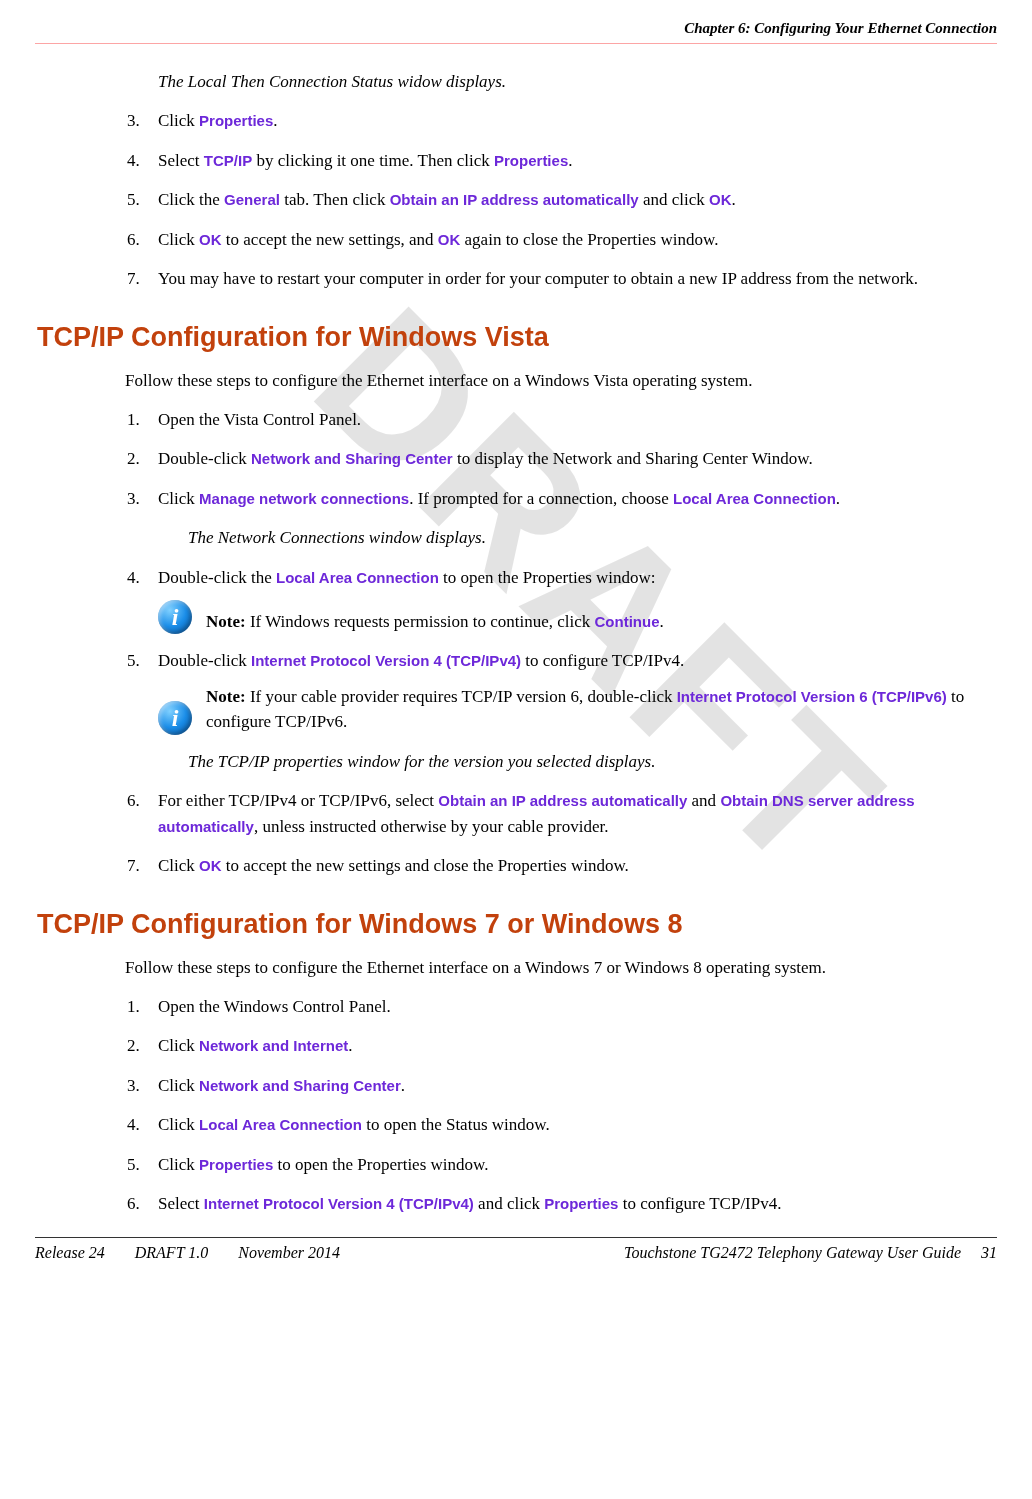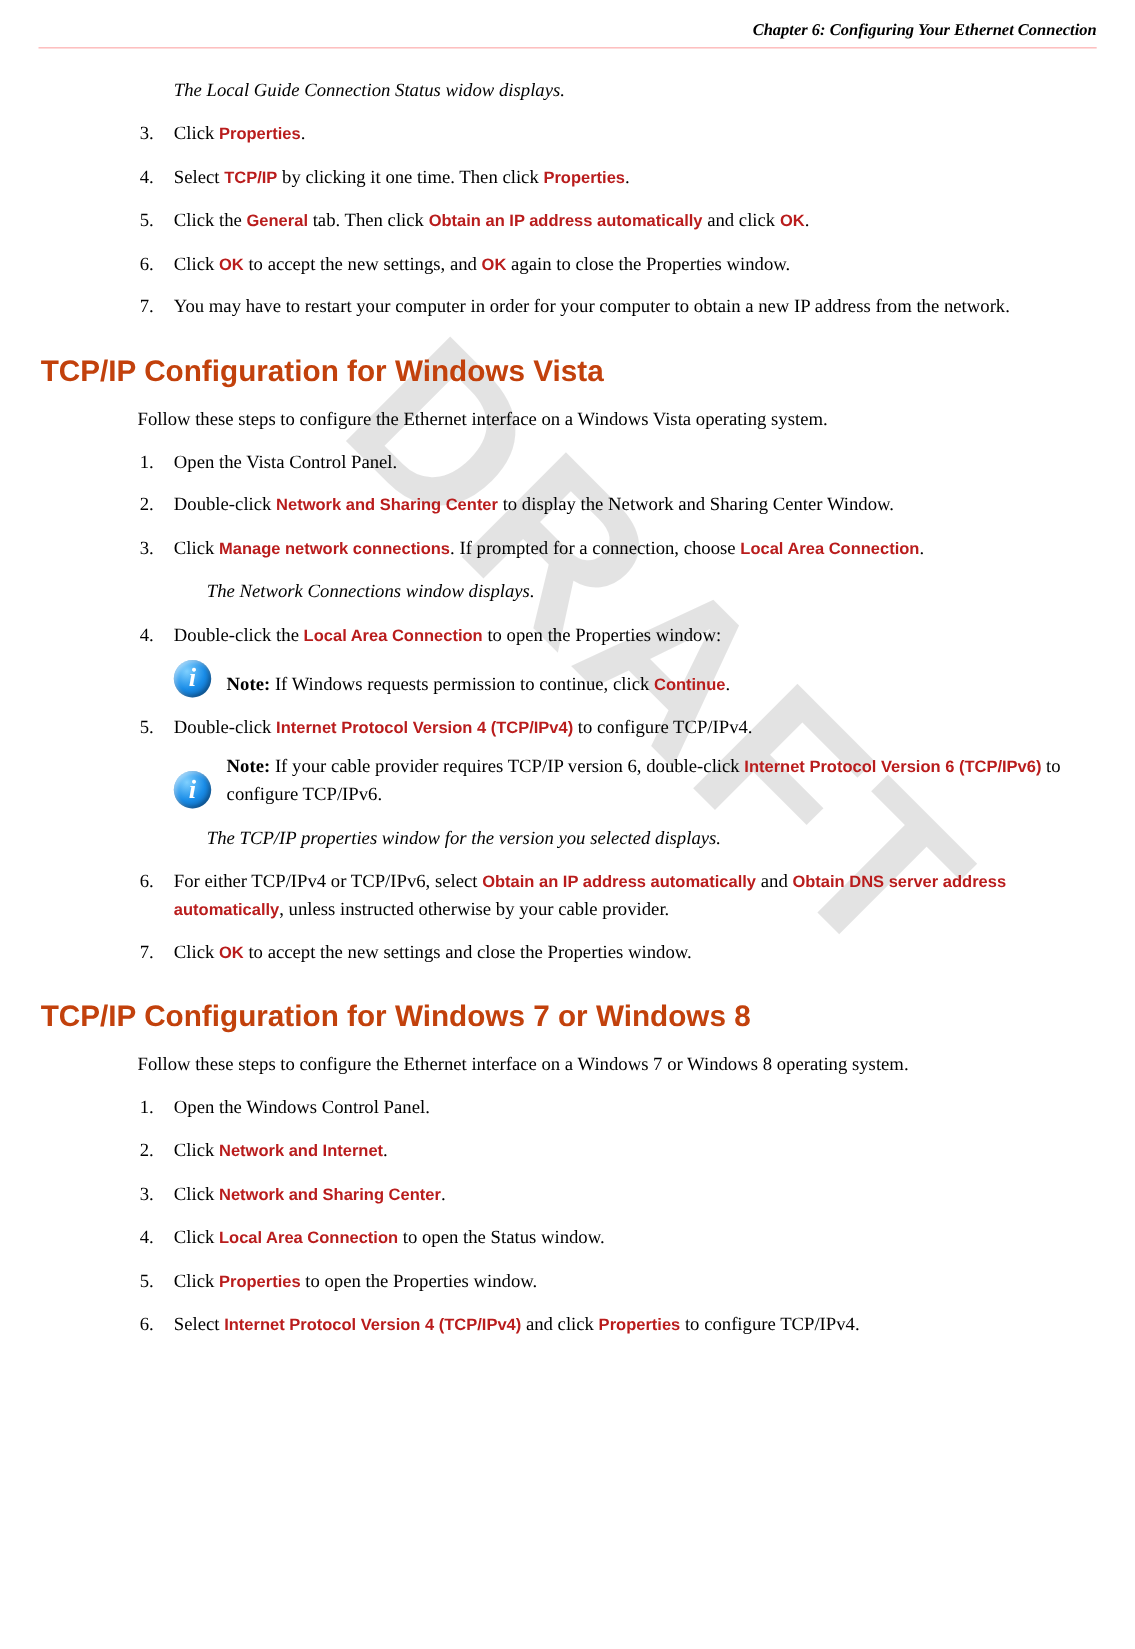--- a/index.html
+++ b/index.html
@@ -62,21 +62,21 @@
     h2 {
       font-family: Verdana, Geneva, sans-serif;
       font-weight: bold;
       color: #c2410c;
       font-size: 27px;
       margin: 30px 0 18px -88px;
     }
     .ui {
       font-family: Verdana, Arial, sans-serif;
       font-weight: bold;
-      color: #b91c1c;
+      color: #6d28d9;
       font-size: 15px;
     }
     .note-row {
       display: flex;
       align-items: flex-end;
       gap: 14px;
       margin-top: 10px;
     }
     .note-icon {
       width: 34px;
@@ -126,21 +126,21 @@
 <body>
 
 <div class="page">
 
   <div class="header">Chapter 6: Configuring Your Ethernet Connection</div>
 
   <div class="watermark">DRAFT</div>
 
   <div class="content">
 
-    <div class="intro-italic">The Local Guide Connection Status widow displays.</div>
+    <div class="intro-italic">The Local Then Connection Status widow displays.</div>
 
     <ol class="steps">
       <li>
         <span class="num">3.</span>
         <span>Click </span><span class="ui">Properties</span><span>.</span>
       </li>
       <li>
         <span class="num">4.</span>
         <span>Select </span><span class="ui">TCP/IP</span><span> by clicking it one time. Then click </span><span class="ui">Properties</span><span>.</span>
       </li>
@@ -227,14 +227,25 @@
         <span>Click </span><span class="ui">Properties</span><span> to open the Properties window.</span>
       </li>
       <li>
         <span class="num">6.</span>
         <span>Select </span><span class="ui">Internet Protocol Version 4 (TCP/IPv4)</span><span> and click </span><span class="ui">Properties</span><span> to configure TCP/IPv4.</span>
       </li>
     </ol>
 
   </div>
 
+  <div class="footer">
+    <div class="footer-left">
+      <span>Release 24</span>
+      <span>DRAFT 1.0</span>
+      <span>November 2014</span>
+    </div>
+    <div class="footer-right">
+      <span>Touchstone TG2472 Telephony Gateway User Guide</span>
+      <span>31</span>
+    </div>
+  </div>
 
 </div>
 
 </body></html>

